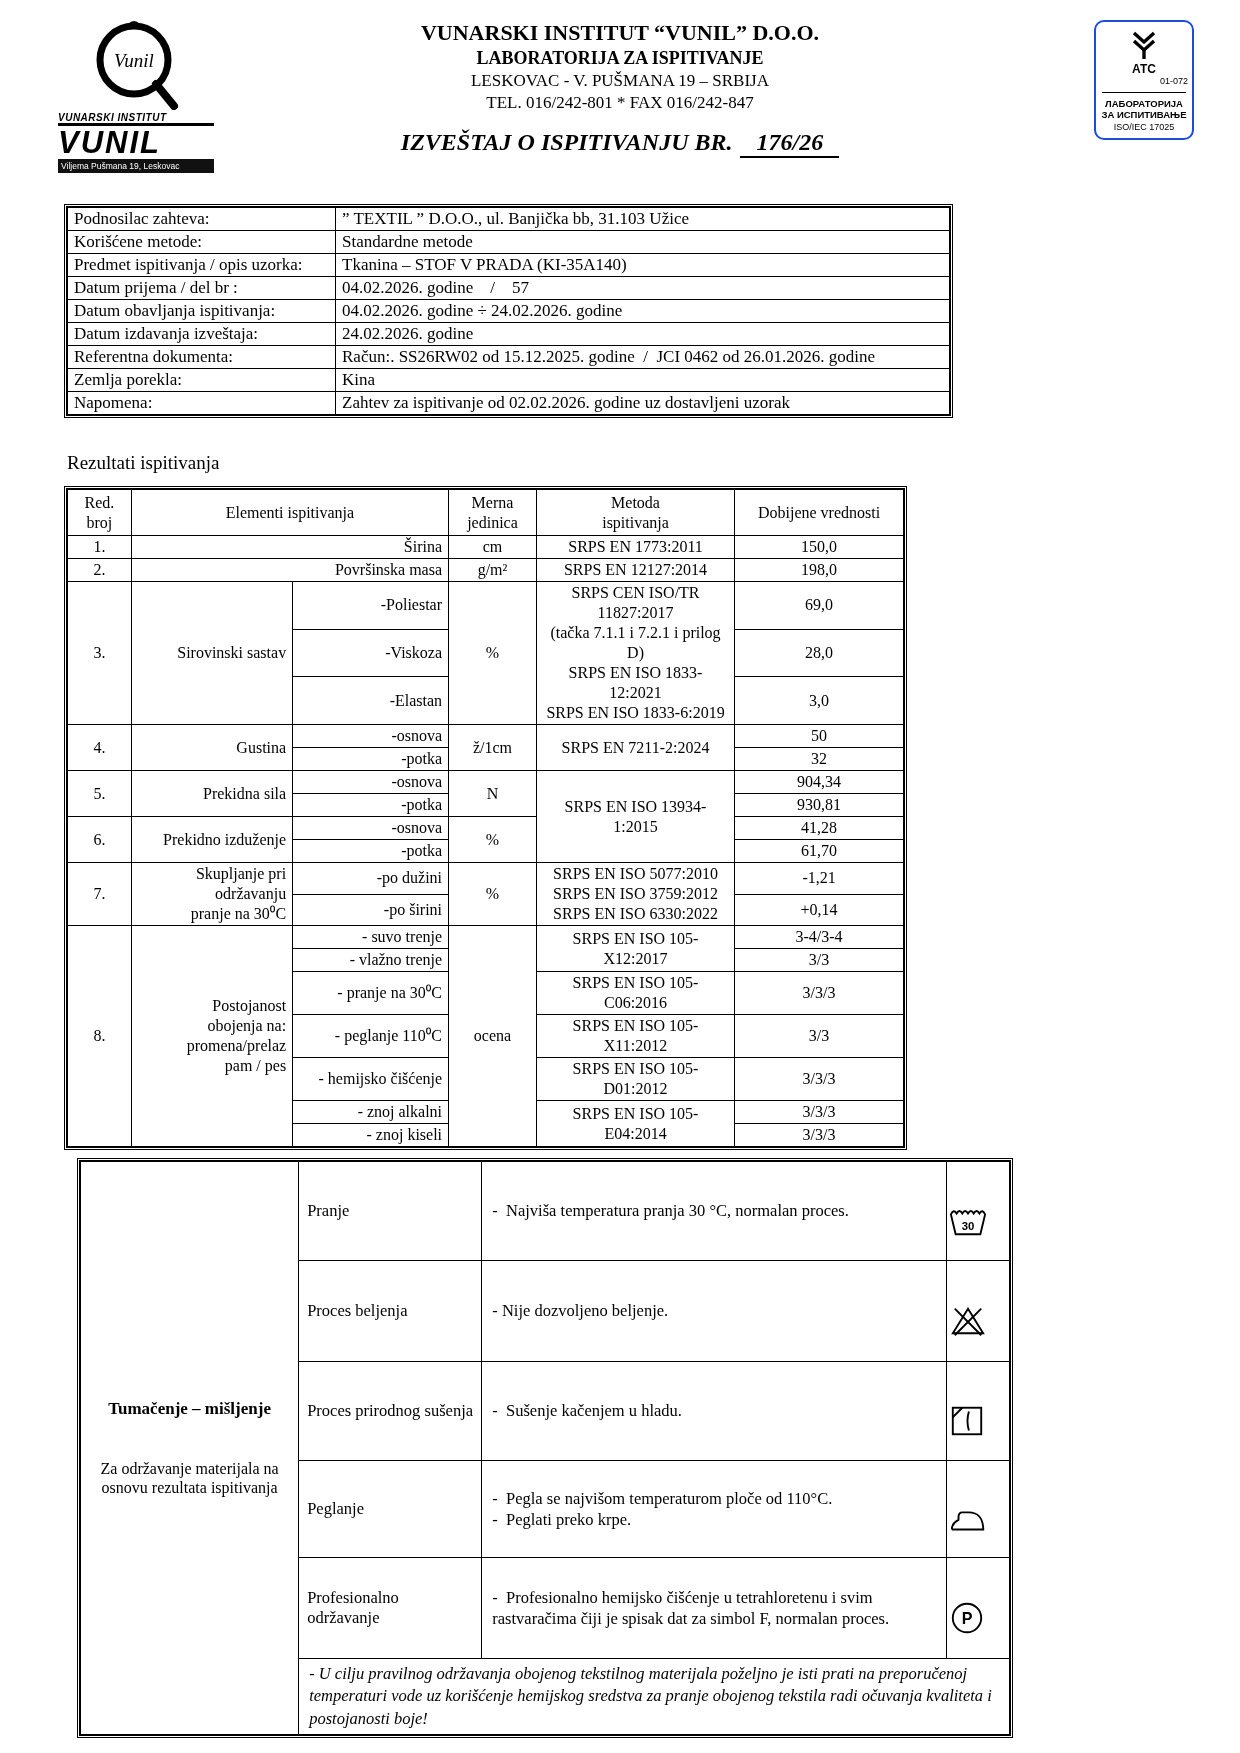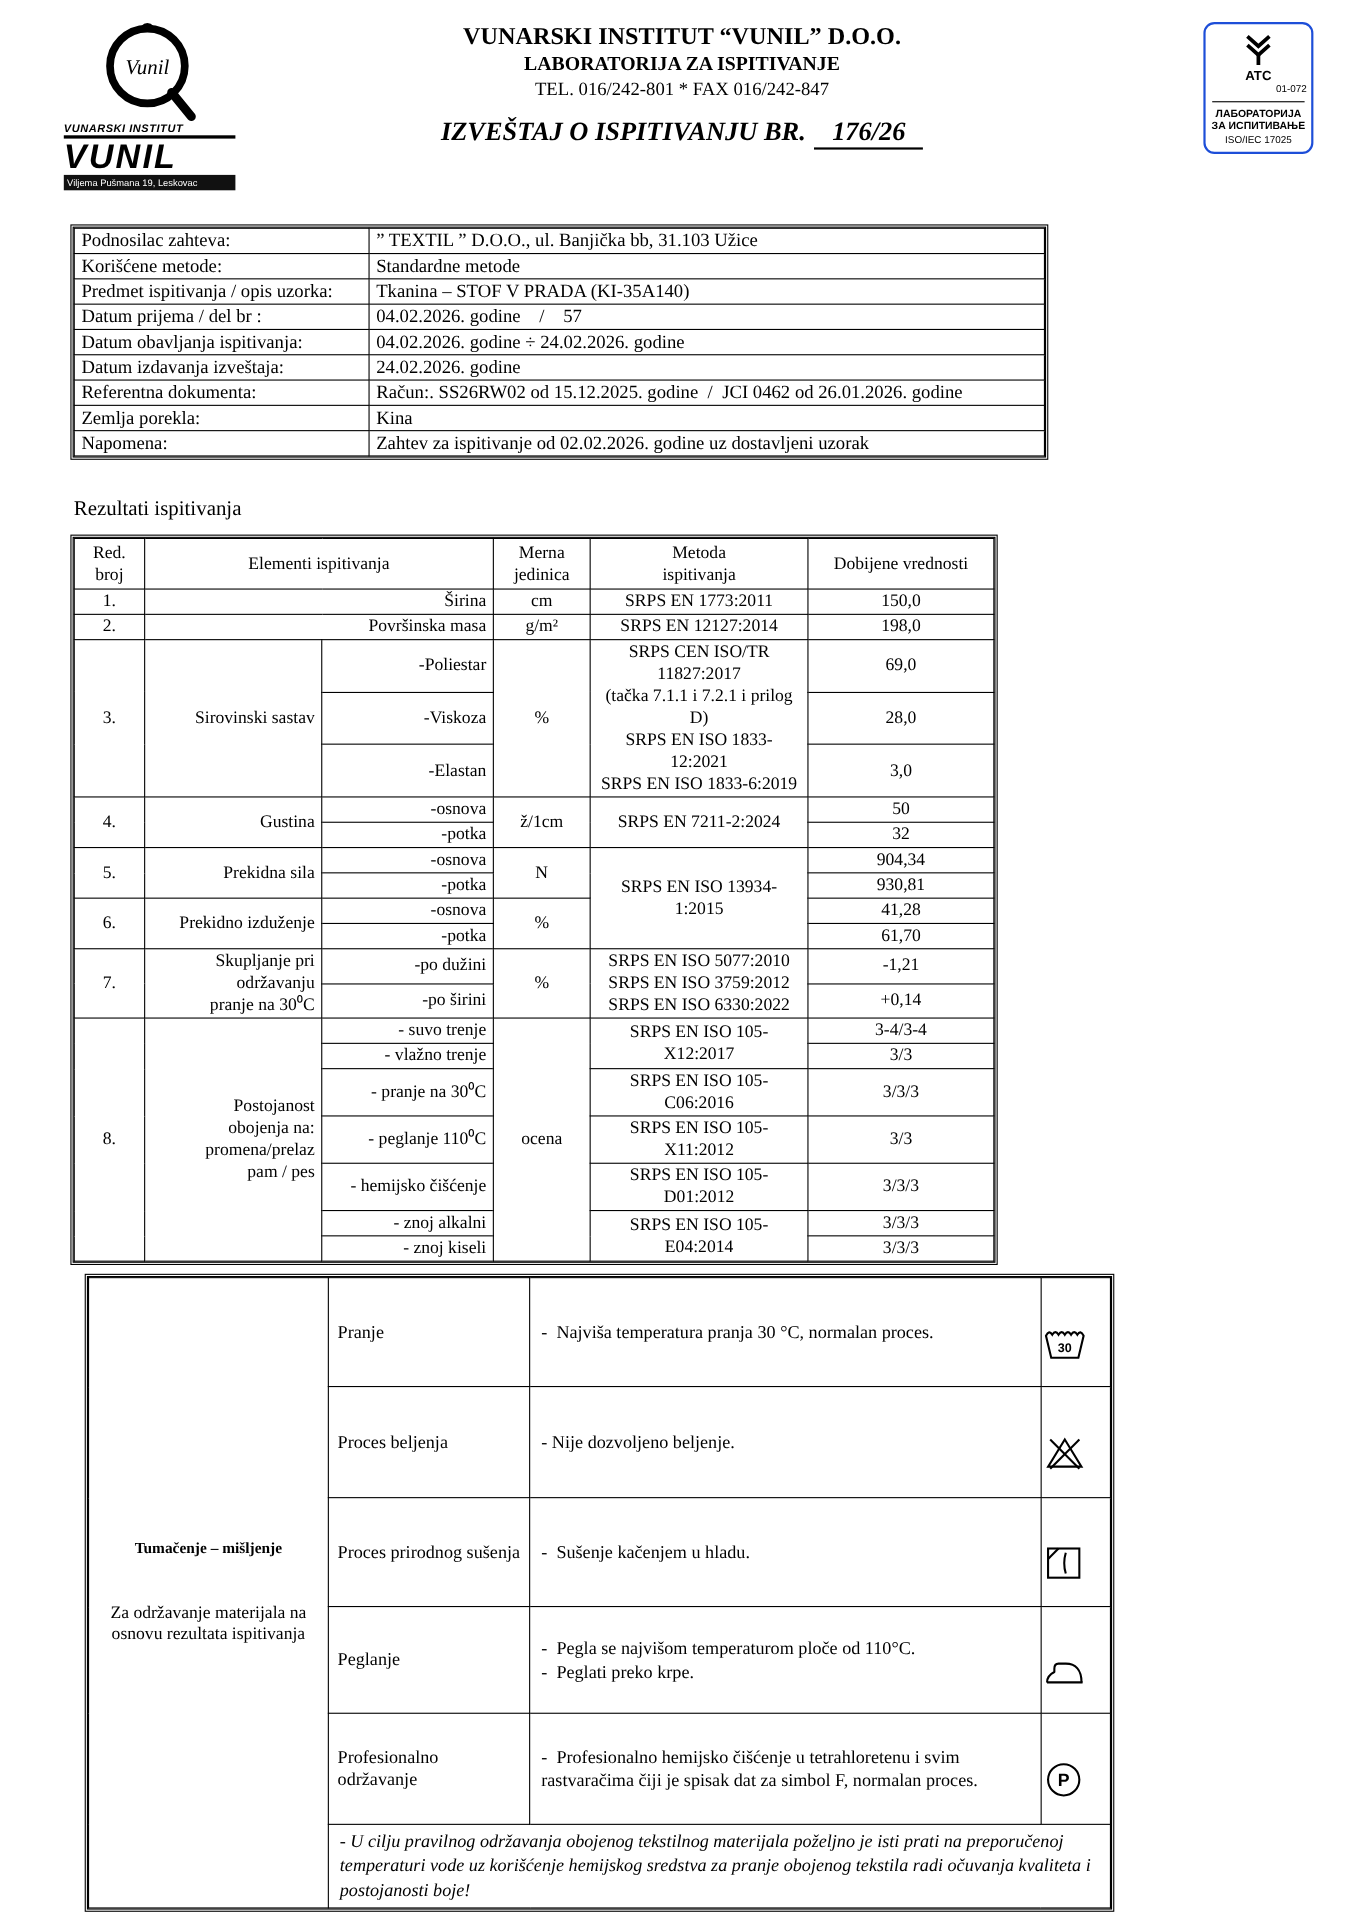--- a/index.html
+++ b/index.html
@@ -44,21 +44,21 @@
   .results-table th { height:46px; }
   .results-table td { height:23px; }
   .c { text-align:center; }
   .tl { text-align:right; padding-left:8px; }
   .method { font-size:14.5px; text-align:center; line-height:1.2; }
   .ml { white-space:pre-line; }
 
   .care-wrap { width:936px; margin:8px 0 0 77px; }
   .care-table td { font-size:16.5px; }
   .care-title-cell { width:223px; text-align:center; vertical-align:middle; }
-  .care-title { font-weight:bold; font-size:14px; }
+  .care-title { font-weight:bold; font-size:17px; }
   .care-subtitle { font-size:16px; line-height:1.2; }
   .care-process { width:186px; padding:6px 8px; }
   .care-desc { width:478px; padding:16px 10px; line-height:1.3; }
   .care-icon-cell { width:64px; padding:2px; }
   .care-note { font-style:italic; font-size:16px; line-height:1.35; padding:4px 10px; }
 
   
   .sig-area { position:relative; height:112px; margin-top:42px; }
   .sig-company { position:absolute; left:758px; top:0; width:290px; text-align:center; font-weight:bold; font-size:18px; }
   .sig-role { position:absolute; left:728px; top:27px; width:320px; text-align:center; font-size:16px; }
@@ -82,20 +82,21 @@
         <text x="44" y="49" text-anchor="middle" font-family="Liberation Serif, serif" font-style="italic" font-size="19" fill="#000">Vunil</text>
       </svg>
       <div class="logo-caption">VUNARSKI INSTITUT</div>
       <div class="logo-wordmark">VUNIL</div>
       <div class="logo-strip">Viljema Pušmana 19, Leskovac</div>
     </div>
 
     <div class="head-center">
       <div class="org-name">VUNARSKI INSTITUT “VUNIL” D.O.O.</div>
       <div class="lab-line">LABORATORIJA ZA ISPITIVANJE</div>
+      <div class="addr-line">LESKOVAC - V. PUŠMANA 19 – SRBIJA</div>
       <div class="tel-line">TEL. 016/242-801 * FAX 016/242-847</div>
       <div class="report-title"><span>IZVEŠTAJ O ISPITIVANJU BR.</span><span class="report-number">176/26</span></div>
     </div>
 
     <div class="badge">
       <svg class="icon" width="28" height="30" viewBox="0 0 26 30">
         <path d="M3 3 L13 12 L23 3" fill="none" stroke="#000" stroke-width="3.4"></path>
         <path d="M3 11 L13 20 L23 11" fill="none" stroke="#000" stroke-width="3.4"></path>
         <line x1="13" y1="20" x2="13" y2="29" stroke="#000" stroke-width="3.4"></line>
       </svg>

